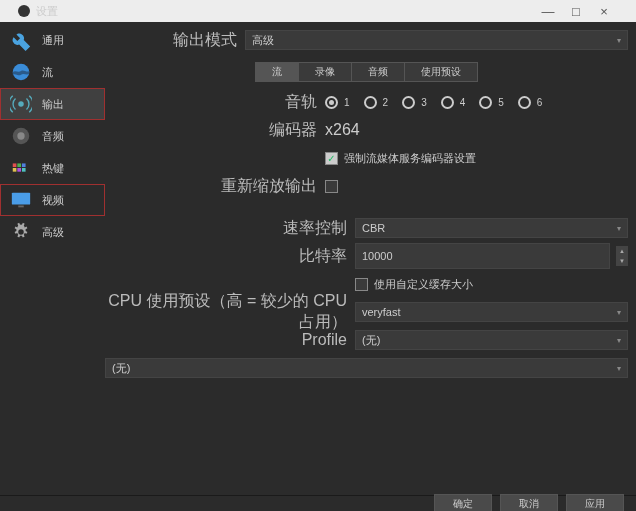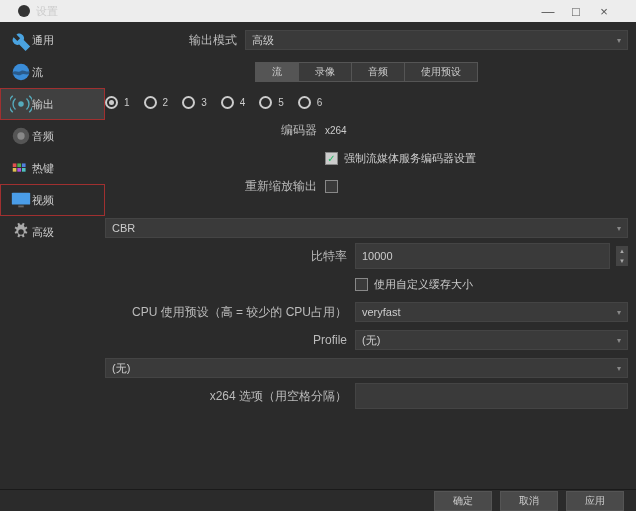--- a/index.html
+++ b/index.html
@@ -3,45 +3,45 @@
 <meta charset="utf-8">
 <style>
 *{margin:0;padding:0;box-sizing:border-box;font-family:"Microsoft YaHei",sans-serif;font-size:11px;color:#ccc}
 body{background:#1e1e1e;width:636px;height:511px;overflow:hidden;display:flex;flex-direction:column}
 .titlebar{height:22px;background:#ededed;display:flex;align-items:center;padding:0 18px;color:#333}
 .tb-icon{width:12px;height:12px;border-radius:50%;background:#333;margin-right:6px}
 .tb-spacer{flex:1}
 .tb-btn{width:28px;text-align:center;color:#555;cursor:pointer;font-size:13px}
 .main{flex:1;display:flex;background:#2b2b2b;min-height:0}
 .sidebar{width:105px;background:#2b2b2b;padding-top:2px}
-.side-item{height:32px;display:flex;align-items:center;padding-left:10px;cursor:pointer}
+.side-item{height:32px;display:flex;align-items:center;padding-left:10px;gap:10px;cursor:pointer}
 .side-item.active{background:#404040}
 .side-item.hl{outline:1px solid #a03030;outline-offset:-1px}
 .side-icon{width:22px;height:22px;display:flex;align-items:center;justify-content:center}
 .side-icon svg{width:22px;height:22px}
 .content{flex:1;display:flex;flex-direction:column;padding:6px 8px 0 0;min-height:0}
 .row{display:flex;align-items:center;height:24px;margin-bottom:4px}
-.label{width:140px;text-align:right;padding-right:8px;color:#bbb;font-size:12px}
+.label{width:140px;text-align:right;padding-right:8px;color:#bbb;font-size:16px}
 .field{flex:1;display:flex;align-items:center;gap:6px}
 .dropdown{flex:1;height:20px;background:#3a3a3a;border:1px solid #444;padding:0 6px;display:flex;align-items:center;justify-content:space-between;cursor:pointer;font-size:10px}
 .caret{font-size:8px;color:#888}
 .tabs{display:flex;justify-content:center;margin:6px 0 8px}
 .tab{height:20px;padding:0 16px;background:#3a3a3a;border:1px solid #555;border-right:none;display:flex;align-items:center;cursor:pointer;font-size:10px}
 .tab:last-child{border-right:1px solid #555}
 .tab.active{background:#555}
 .radio{width:13px;height:13px;border-radius:50%;border:2px solid #ccc;display:inline-block;position:relative;cursor:pointer}
 .radio.checked::after{content:"";position:absolute;inset:2px;border-radius:50%;background:#ccc}
 .radio-lbl{margin-right:8px;font-size:10px}
 .checkbox{width:13px;height:13px;background:#ccc;border:1px solid #888;display:inline-flex;align-items:center;justify-content:center;color:#2b6;font-size:10px;cursor:pointer}
 .checkbox.unchecked{background:#3a3a3a}
-.textval{color:#ccc;font-size:10px}
+.textval{color:#ccc;font-size:16px}
 .input{flex:1;height:20px;background:#3a3a3a;border:1px solid #444;padding:12px 6px;display:flex;align-items:center;font-size:10px}
 .spin{width:12px;background:#444;height:20px;display:flex;flex-direction:column}
 .spin div{flex:1;display:flex;align-items:center;justify-content:center;font-size:6px;color:#aaa;cursor:pointer}
-.footer{height:22px;background:#2b2b2b;border-top:1px solid #1a1a1a;display:flex;align-items:center;justify-content:flex-end;padding-right:12px;gap:8px}
+.footer{height:16px;background:#2b2b2b;border-top:1px solid #1a1a1a;display:flex;align-items:center;justify-content:flex-end;padding-right:12px;gap:8px}
 .btn{height:20px;padding:0 18px;background:#4a4a4a;border:1px solid #555;display:flex;align-items:center;cursor:pointer;font-size:10px}
 </style>
 </head>
 <body>
 
 <div class="titlebar">
   <span class="tb-icon"></span>
   <span>设置</span>
   <span class="tb-spacer"></span>
   <span class="tb-btn">—</span>
@@ -130,20 +130,21 @@
     </div>
 
     <div class="tabs">
       <div class="tab active">流</div>
       <div class="tab">录像</div>
       <div class="tab">音频</div>
       <div class="tab">使用预设</div>
     </div>
 
     <div class="row">
+      <div class="label" style="width:220px">音轨</div>
       <div class="field">
         <span class="radio checked"></span>
           <span class="radio-lbl">1</span>
         <span class="radio"></span>
           <span class="radio-lbl">2</span>
         <span class="radio"></span>
           <span class="radio-lbl">3</span>
         <span class="radio"></span>
           <span class="radio-lbl">4</span>
         <span class="radio"></span>
@@ -171,20 +172,21 @@
     <div class="row">
       <div class="label" style="width:220px">重新缩放输出</div>
       <div class="field">
           <span class="checkbox unchecked"></span>
         </div>
     </div>
 
     <div style="height:14px"></div>
 
     <div class="row">
+      <div class="label" style="width:250px">速率控制</div>
       <div class="field">
           <div class="dropdown">
             <span>CBR</span>
             <span class="caret">▾</span>
           </div>
         </div>
     </div>
 
     <div class="row">
       <div class="label" style="width:250px">比特率</div>
@@ -230,28 +232,20 @@
 
     <div class="row">
       <div class="field">
           <div class="dropdown">
             <span>(无)</span>
             <span class="caret">▾</span>
           </div>
         </div>
     </div>
 
-    <div class="row">
-      <div class="label" style="width:250px">x264 选项（用空格分隔）</div>
-      <div class="field">
-          <div class="input">
-            <span></span>
-          </div>
-        </div>
-    </div>
   </div>
 </div>
 
 <div class="footer">
   <div class="btn">确定</div>
   <div class="btn">取消</div>
   <div class="btn">应用</div>
 </div>
 
 </body></html>

